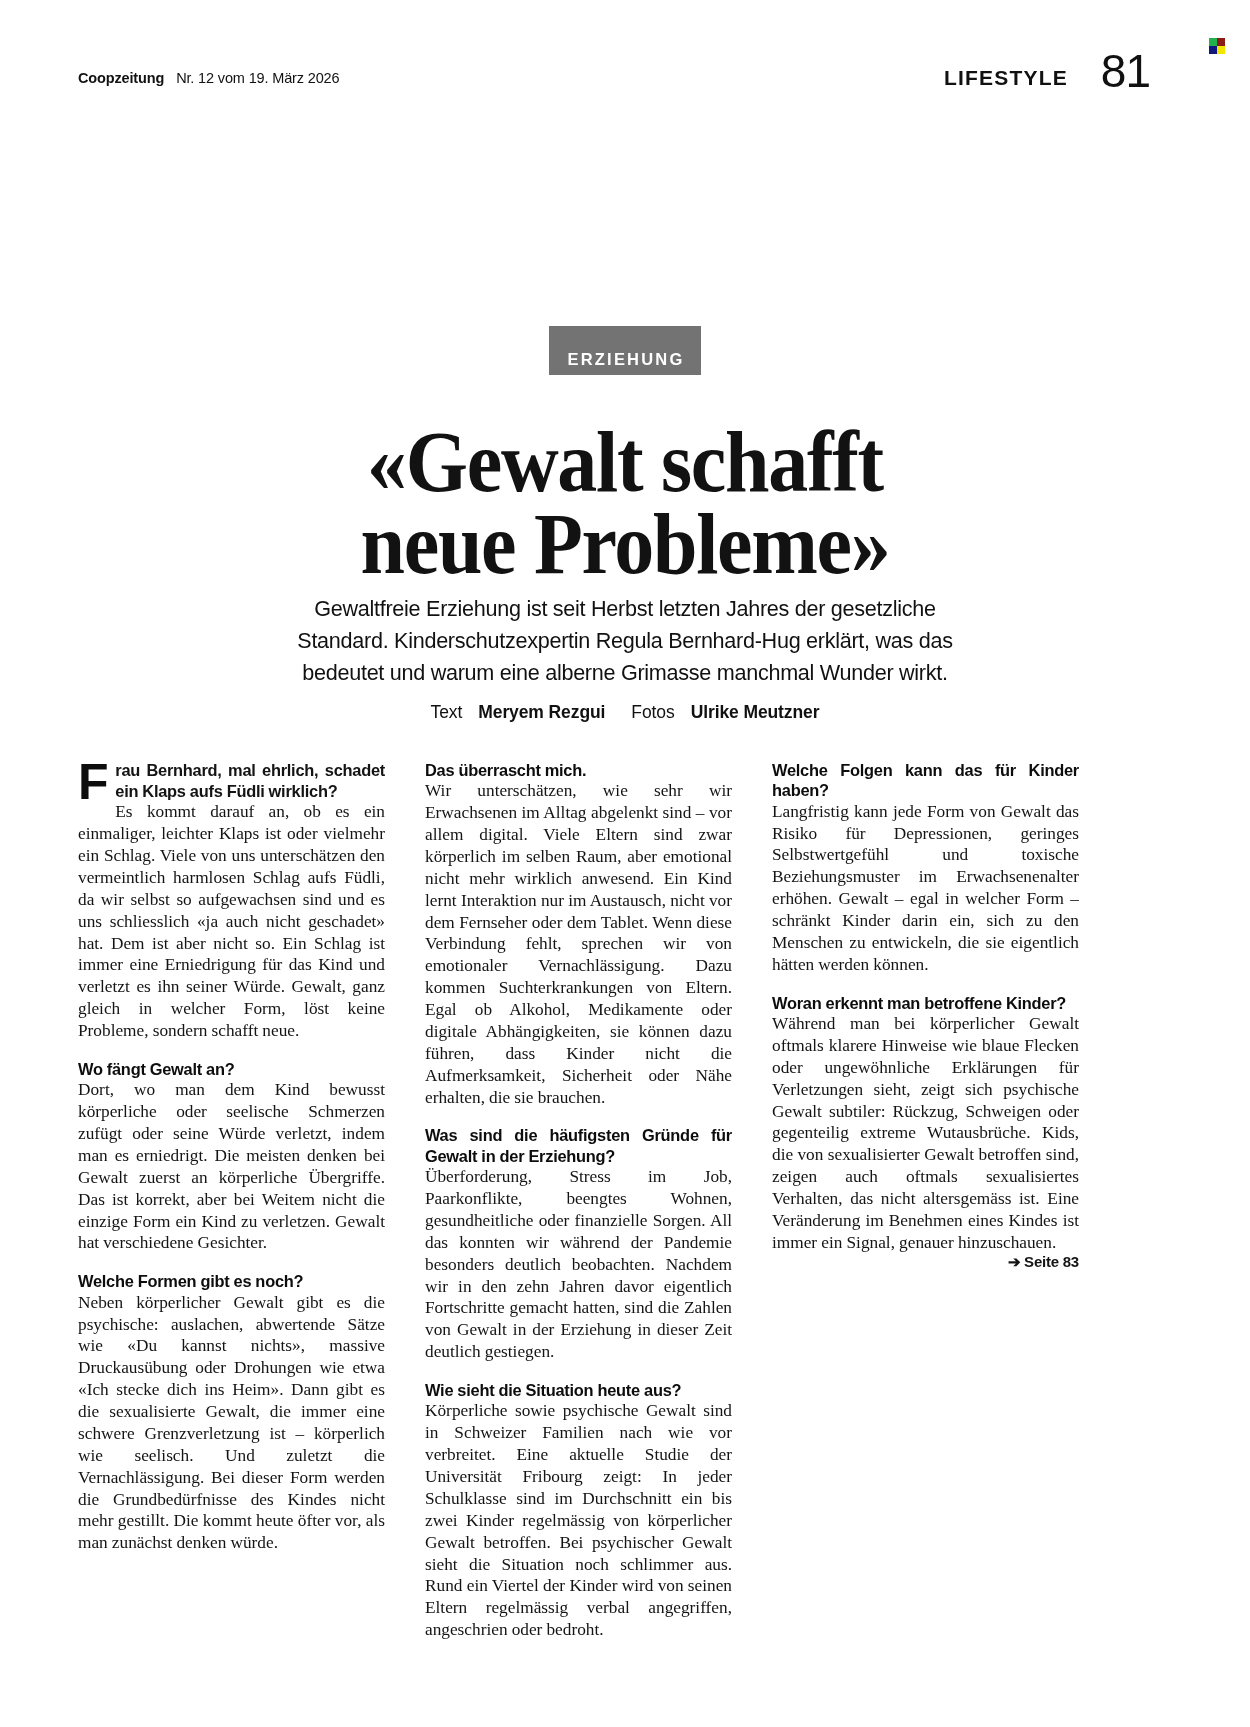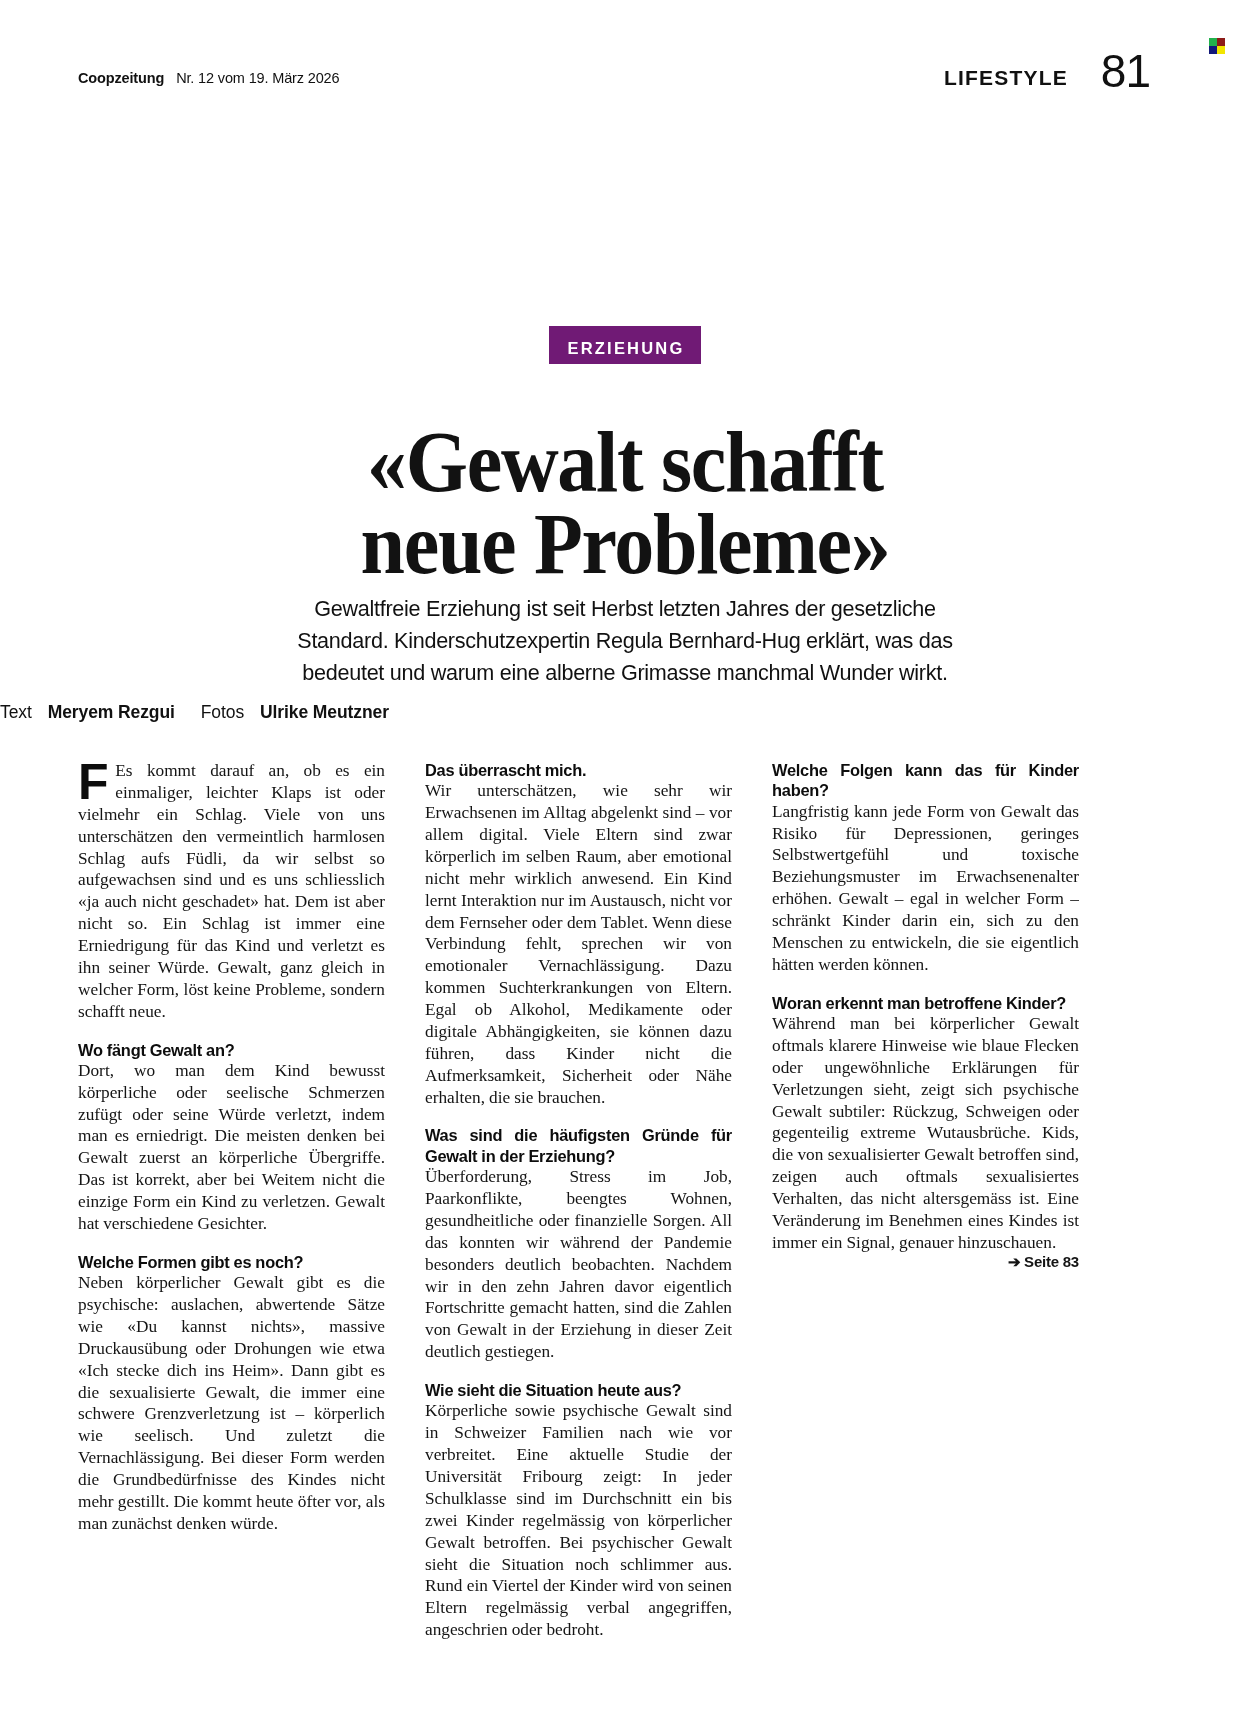--- a/index.html
+++ b/index.html
@@ -70,27 +70,27 @@
   
   .kicker-wrap {
     position: absolute;
     top: 318px;
     left: 0;
     width: 1250px;
     text-align: center;
   }
   .kicker {
     display: inline-block;
-    background: #701a75;
+    background: #737373;
     color: #ffffff;
     font-family: "Liberation Sans", sans-serif;
     font-weight: bold;
     font-size: 16.5px;
     letter-spacing: 2.2px;
-    padding: 13px 17px 6px 19px;
+    padding: 24px 17px 6px 19px;
   }
 
   
   .headline {
     position: absolute;
     top: 355px;
     left: 0;
     width: 1250px;
     text-align: center;
     font-family: "Liberation Serif", serif;
@@ -119,20 +119,21 @@
     transform: scaleX(0.96);
     transform-origin: 50% 0;
   }
 
   
   .byline {
     position: absolute;
     top: 694px;
     left: 0;
     width: 1250px;
+    text-align: center;
     font-family: "Liberation Sans", sans-serif;
     font-size: 17.5px;
     letter-spacing: -0.1px;
     color: #111111;
   }
   .byline .lbl { font-weight: normal; }
   .byline .nm  { font-weight: bold; }
   .byline .gap { display:inline-block; width: 16px; }
   .byline .gap2 { display:inline-block; width: 26px; }
 
@@ -242,21 +243,21 @@
 
   <div class="lead">Gewaltfreie Erziehung ist seit Herbst letzten Jahres der gesetzliche Standard. Kinderschutzexpertin Regula Bernhard-Hug erklärt, was das bedeutet und warum eine alberne Grimasse manchmal Wunder wirkt.</div>
 
   <div class="byline">
     <span class="lbl">Text</span><span class="gap"></span><span class="nm">Meryem Rezgui</span><span class="gap2"></span><span class="lbl">Fotos</span><span class="gap"></span><span class="nm">Ulrike Meutzner</span>
   </div>
 
   <div class="cols">
 
     <div class="col">
-      <p class="intro-q"><span class="dropcap">F</span></p>
+      <p class="intro-q"><span class="dropcap">F</span><span>rau Bernhard, mal ehrlich, schadet ein Klaps aufs Füdli wirklich?</span></p>
       <p>Es kommt darauf an, ob es ein einmaliger, leichter Klaps ist oder vielmehr ein Schlag. Viele von uns unterschätzen den vermeintlich harmlosen Schlag aufs Füdli, da wir selbst so aufgewachsen sind und es uns schliesslich «ja auch nicht geschadet» hat. Dem ist aber nicht so. Ein Schlag ist immer eine Erniedrigung für das Kind und verletzt es ihn seiner Würde. Gewalt, ganz gleich in welcher Form, löst keine Probleme, sondern schafft neue.</p>
 
       <p class="qh">Wo fängt Gewalt an?</p>
       <p>Dort, wo man dem Kind bewusst körperliche oder seelische Schmerzen zufügt oder seine Würde verletzt, indem man es erniedrigt. Die meisten denken bei Gewalt zuerst an körperliche Übergriffe. Das ist korrekt, aber bei Weitem nicht die einzige Form ein Kind zu verletzen. Gewalt hat verschiedene Gesichter.</p>
 
       <p class="qh">Welche Formen gibt es noch?</p>
       <p>Neben körperlicher Gewalt gibt es die psychische: auslachen, abwertende Sätze wie «Du kannst nichts», massive Druckausübung oder Drohungen wie etwa «Ich stecke dich ins Heim». Dann gibt es die sexualisierte Gewalt, die immer eine schwere Grenzverletzung ist – körperlich wie seelisch. Und zuletzt die Vernachlässigung. Bei dieser Form werden die Grundbedürfnisse des Kindes nicht mehr gestillt. Die kommt heute öfter vor, als man zunächst denken würde.</p>
     </div>
 
     <div class="col">

